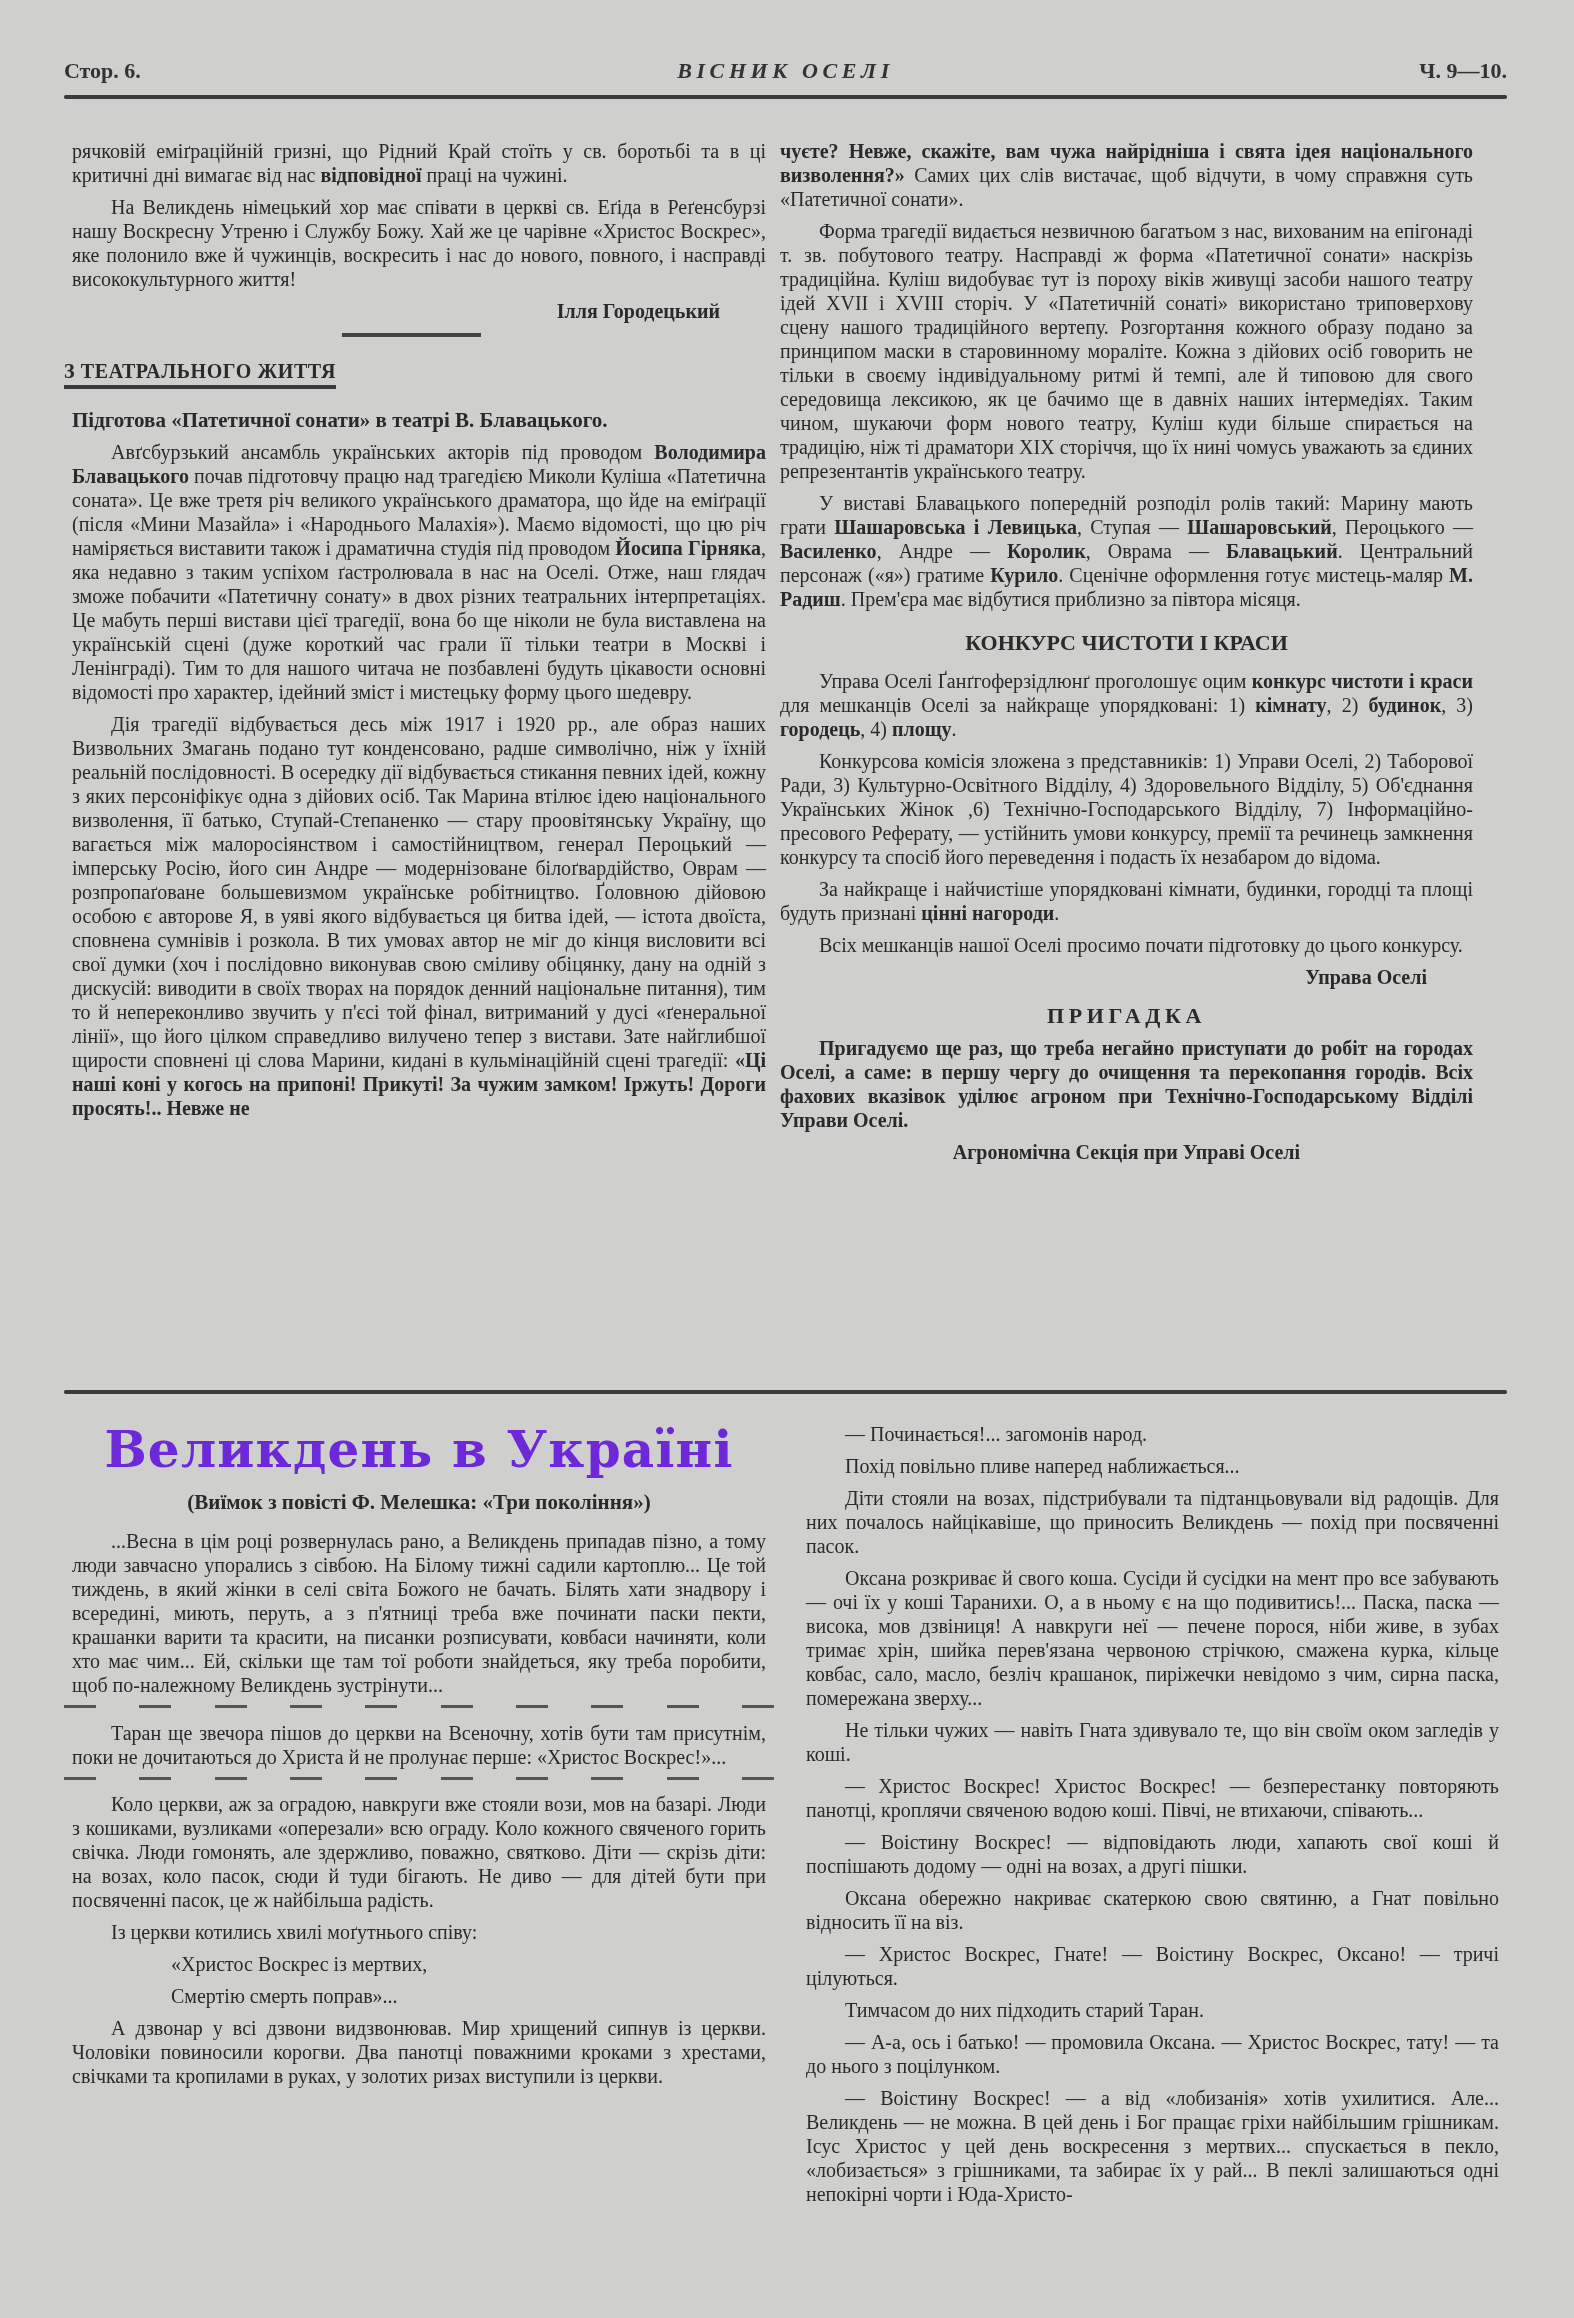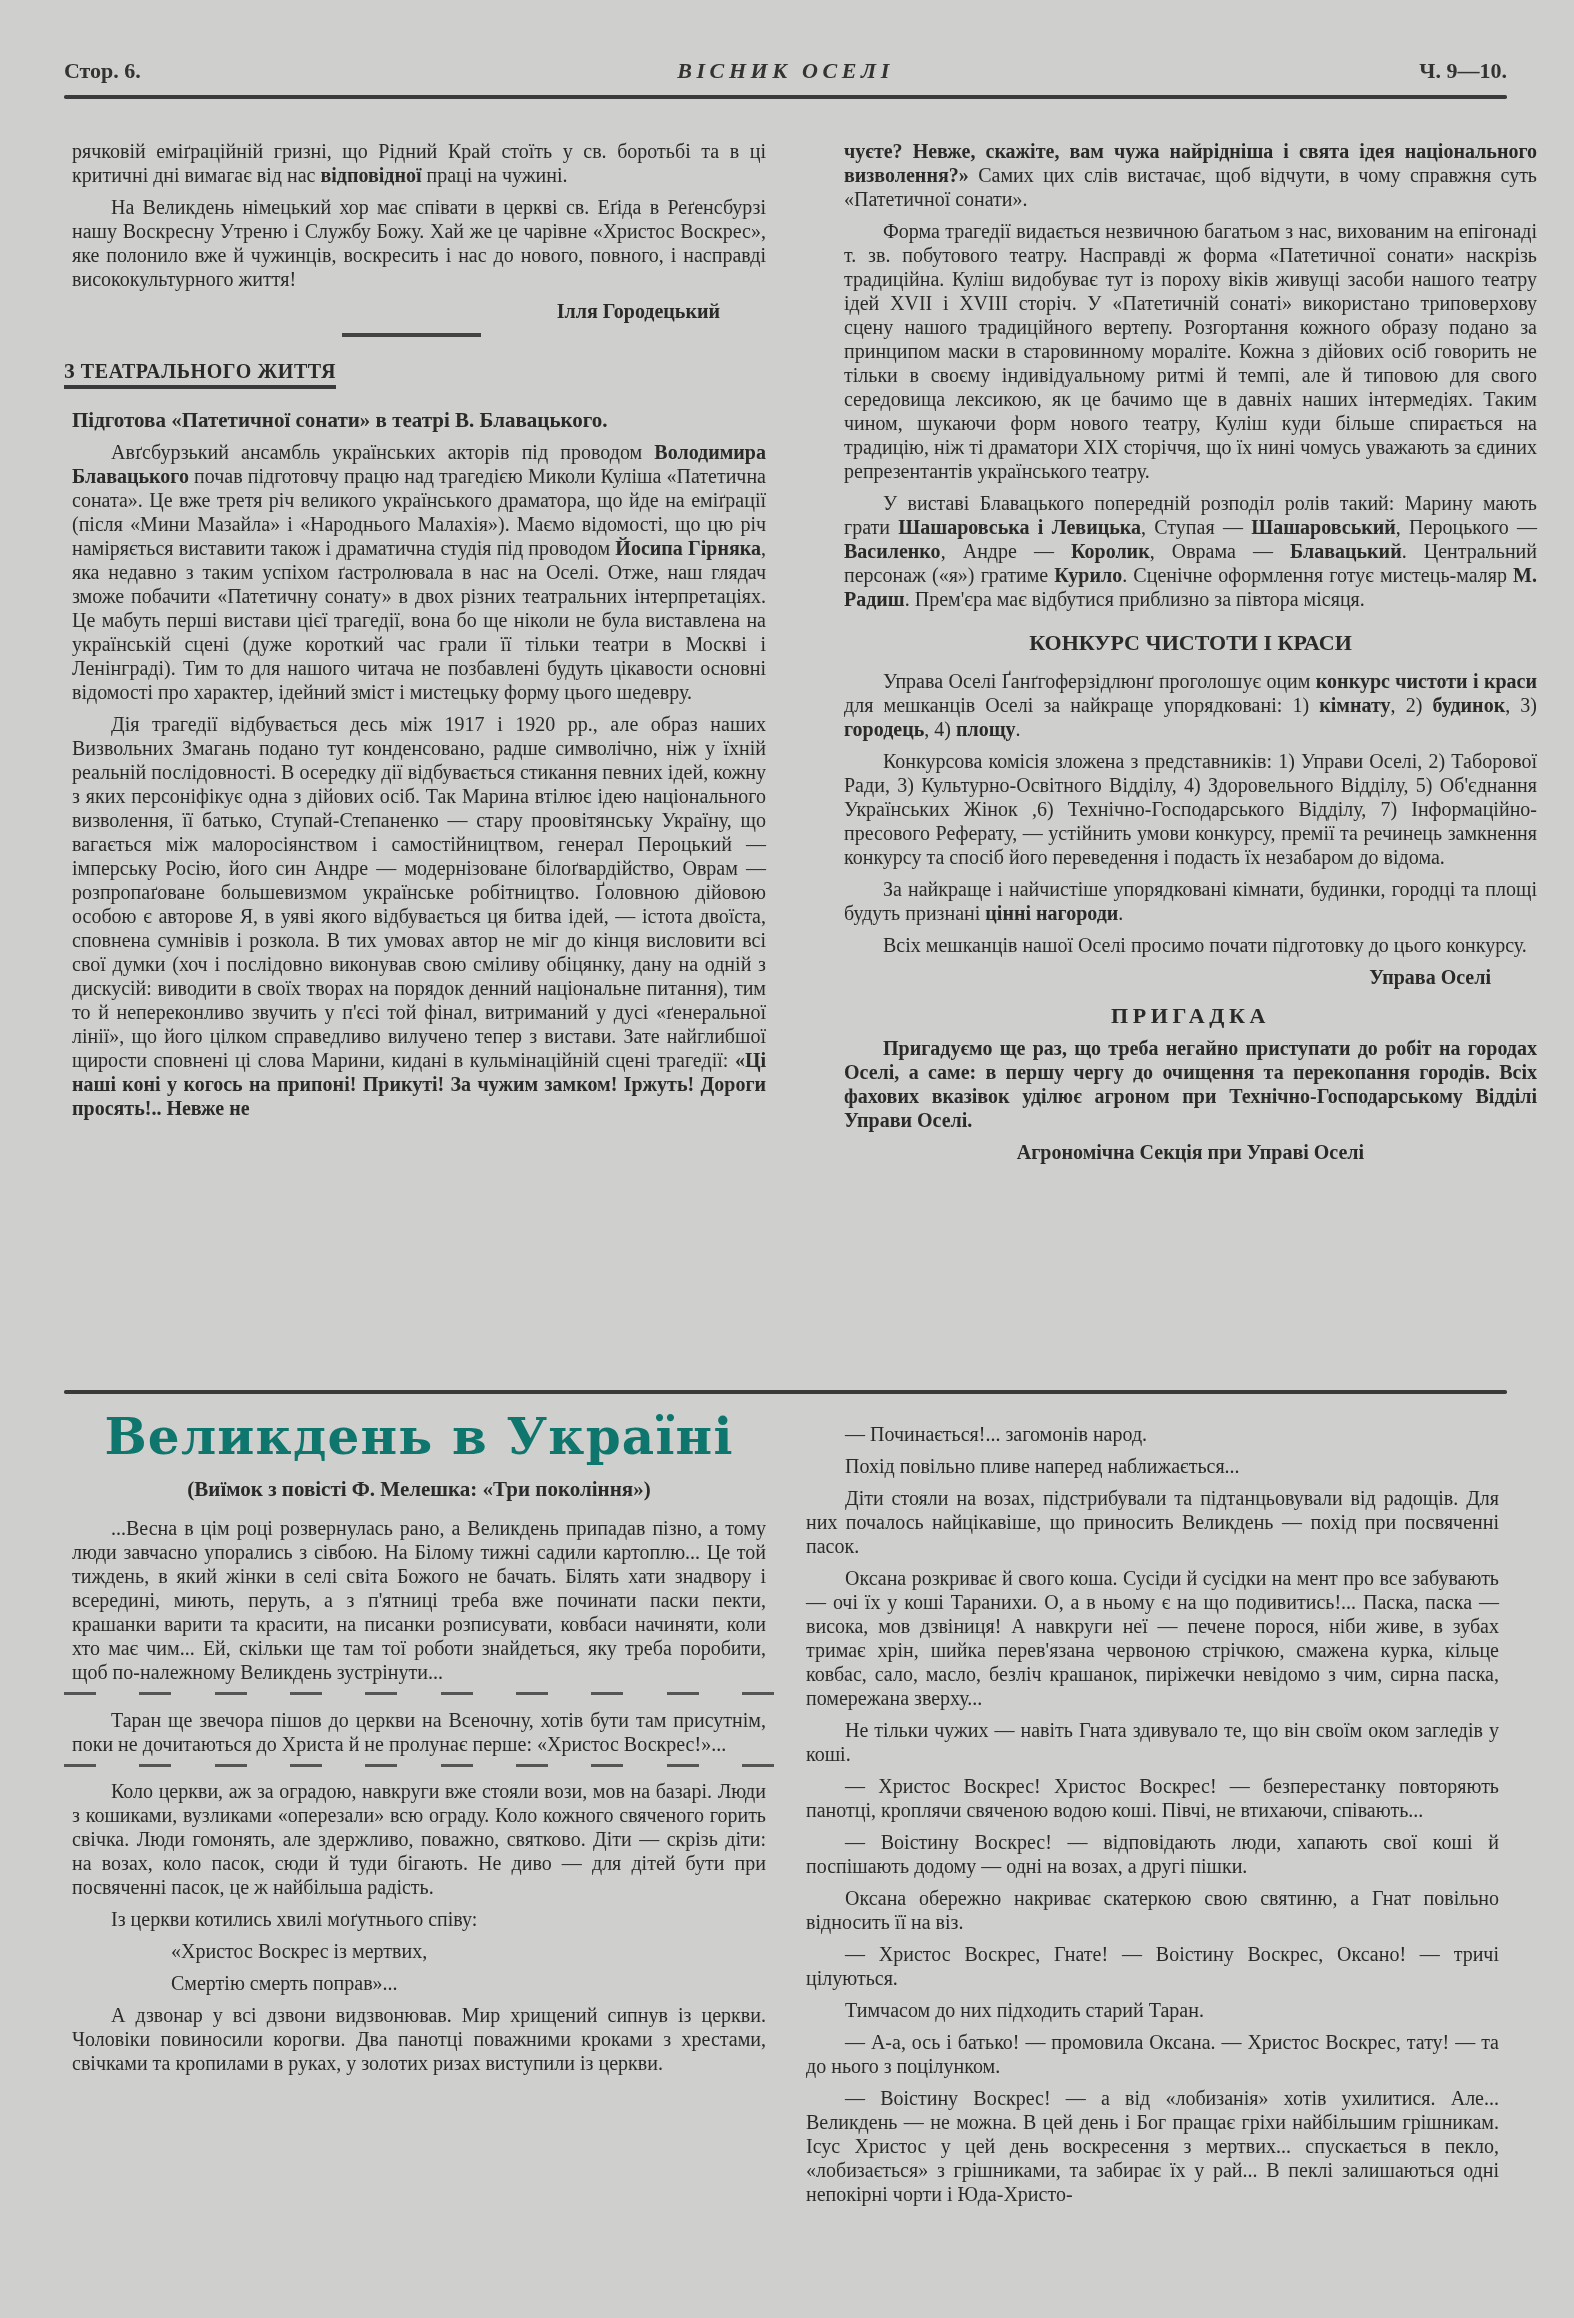--- a/index.html
+++ b/index.html
@@ -22,39 +22,39 @@
   .masthead .right { position:absolute; right:0; top:0; }
   .rule-top { position:absolute; top:95px; left:0; width:1443px; height:4px; background:#3a3a3a; border-radius:1.7px; }
 
   .col { position:absolute; font-size:20px; line-height:24px; text-align:justify; }
   .col p { margin:8px; }
   .ind { text-indent:39px; }
   .b { font-weight:bold; }
   .sig { text-align:right; font-weight:bold; padding-right:46px; }
 
   #col1 { left:0; top:131px; width:710px; }
-  #col2 { left:772px; top:131px; width:709px; }
+  #col2 { left:708px; top:131px; width:709px; }
   #col3 { left:0; top:1403px; width:710px; }
   #col4 { left:734px; top:1414px; width:709px; }
 
   .small-rule { width:139px; height:3.5px; background:#444; margin:10.4px auto 10.4px 278px; }
   .section-heading {
     font-weight:bold; font-size:20px; letter-spacing:0.6px; margin-top:11.6px;
     display:inline-block; border-bottom:4px solid #3a3a3a; padding-bottom:2.3px; margin-bottom:10.4px;
   }
   .sub-heading { font-weight:bold; font-size:21px; margin-bottom:5.8px; }
   .center-heading { text-align:center; font-weight:bold; font-size:22px; margin:20px 0 14px 0; }
   .spaced { letter-spacing:4.6px; }
 
   .rule-mid { position:absolute; top:1390px; left:0; width:1443px; height:3.5px; background:#3a3a3a; border-radius:1.7px; }
 
   .big-title {
     text-align:center; font-weight:bold; font-size:50px; line-height:64px;
     font-family:"DejaVu Serif","Liberation Serif",serif; letter-spacing:1.2px;
-    margin-top:2px; color:#0f766e;
+    margin-top:15px; color:#6d28d9;
   }
   .big-sub { text-align:center; font-weight:bold; font-size:21px; margin:8px 0 15px 0; }
   .dashes { display:flex; justify-content:space-between; margin:8px 0 12.8px 0; }
   .dashes span { display:block; width:32px; height:2.9px; background:#555; }
   .verse { padding-left:99px; text-align:left; }
 </style>
 </head>
 <body>
 
 <div class="page">

